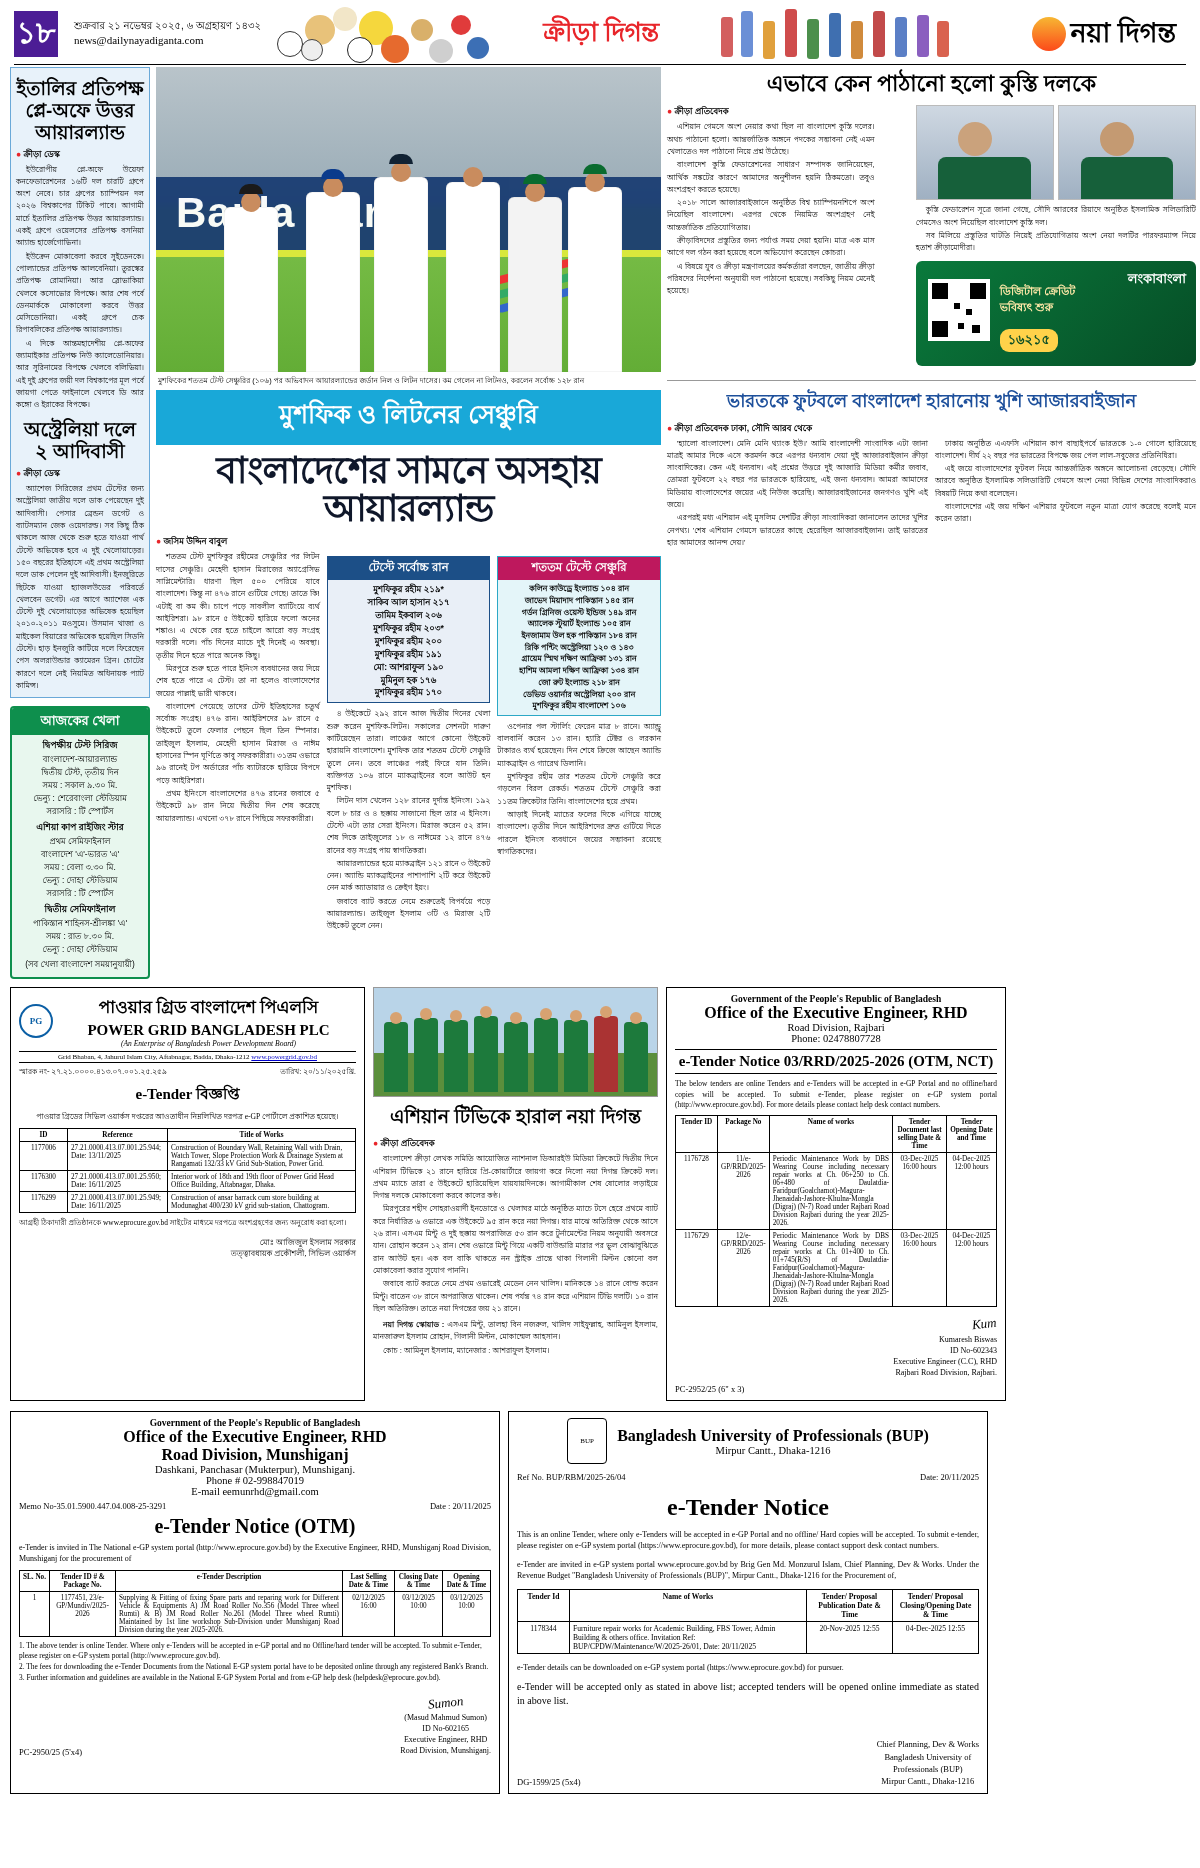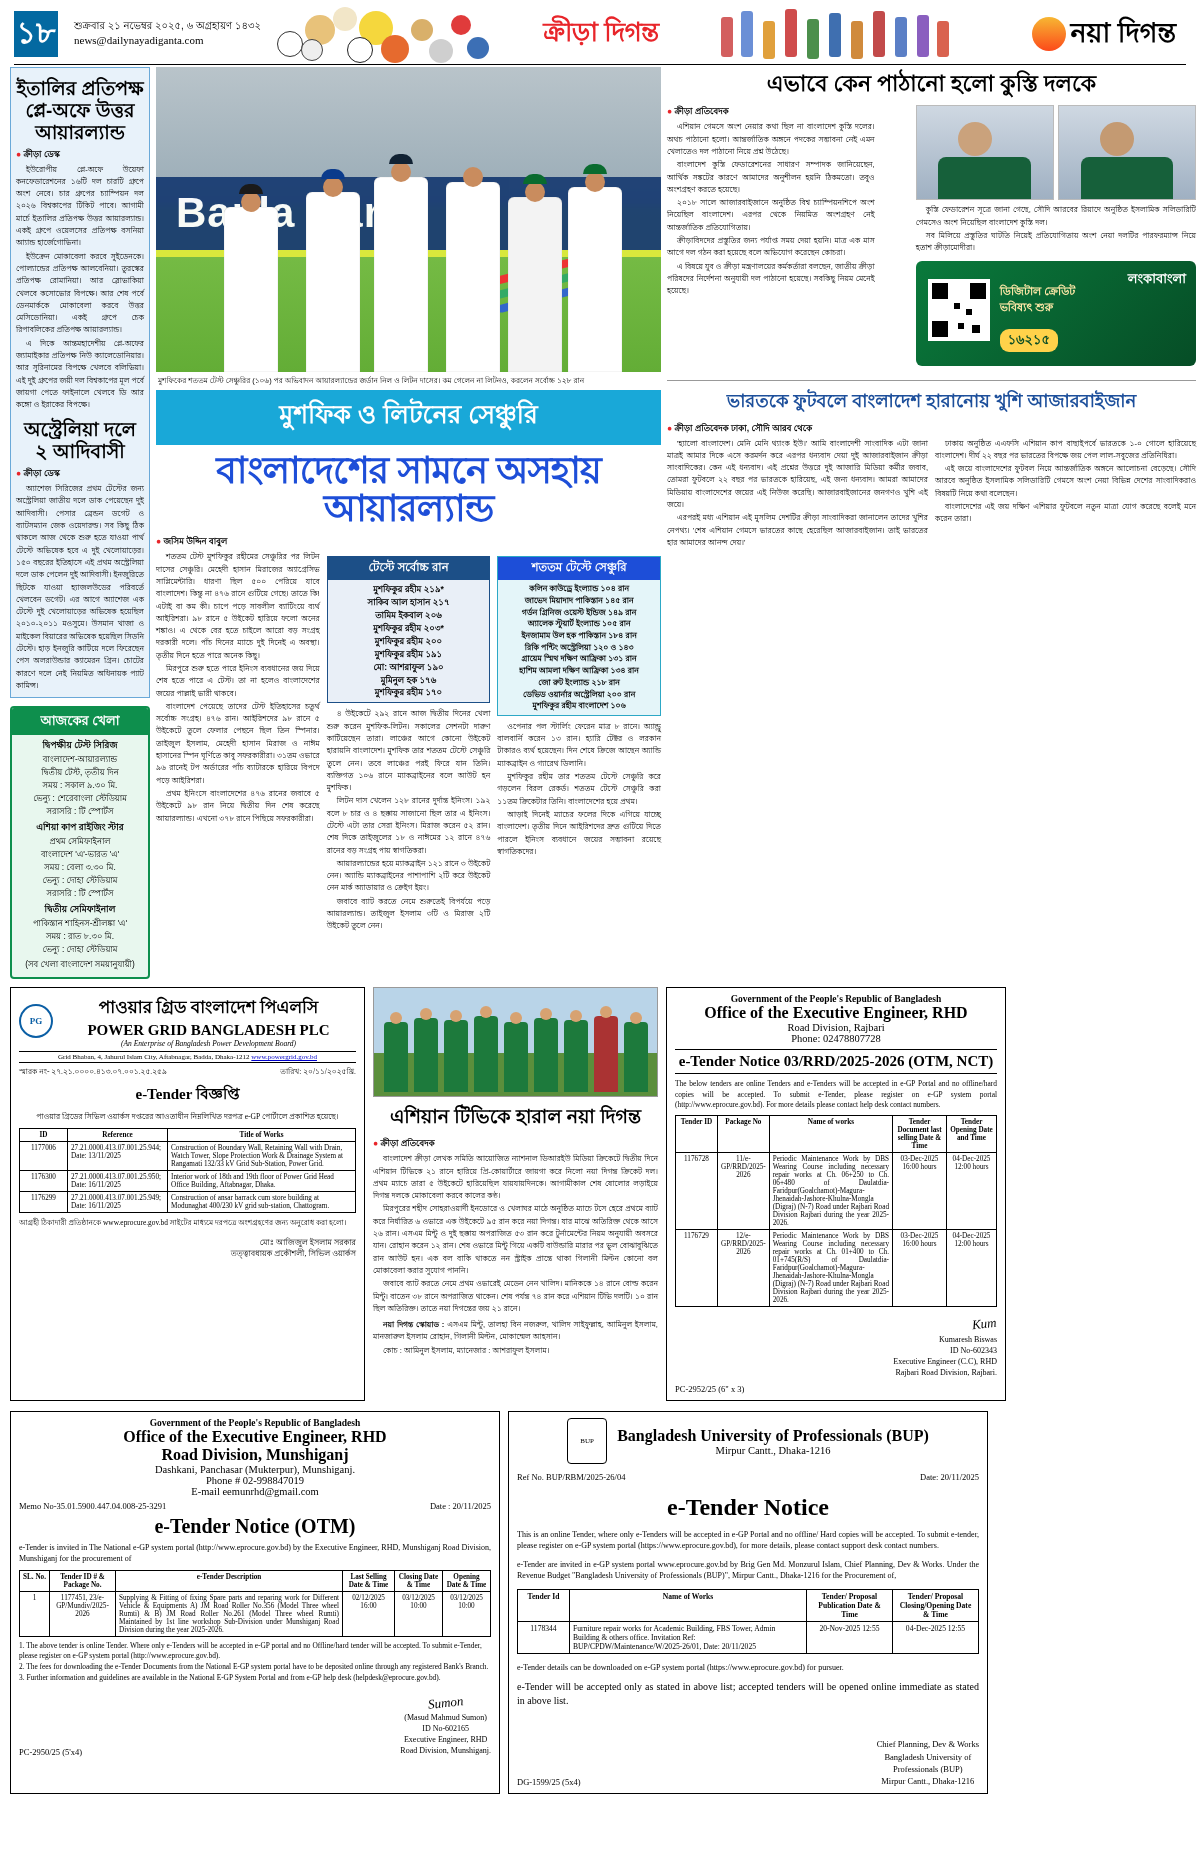--- a/index.html
+++ b/index.html
@@ -9,21 +9,21 @@
     font-family:"Liberation Sans", sans-serif;
     color:#000;
     position:relative;
     overflow:hidden;
   }
   .page { position:relative; width:1200px; height:1868px; padding:0; }
 
   
   .masthead { display:flex; align-items:center; height:62px; padding:6px 14px 0 14px; gap:10px; }
   .pagenum {
-    width:44px; height:46px; background:#0369a1; color:#fff;
+    width:44px; height:46px; background:#4c1d95; color:#fff;
     font-size:30px; font-weight:bold; display:flex; align-items:center; justify-content:center;
     font-family:"Liberation Serif", serif;
   }
   .dateline { font-size:10px; line-height:1.45; padding-left:6px; }
   .dateline .email { font-family:"Liberation Serif", serif; font-size:11px; }
   .mh-balls { flex:0 0 220px; height:58px; position:relative; overflow:hidden; }
   .mh-ball { position:absolute; border-radius:50%; }
   .mh-title { flex:0 0 200px; text-align:center; color:#e8252a; font-size:26px; font-weight:bold; letter-spacing:-0.5px; }
   .mh-athletes { flex:0 0 250px; height:58px; position:relative; overflow:hidden; }
   .ath { position:absolute; width:12px; border-radius:3px; }
@@ -60,28 +60,28 @@
   .bannerad { position:absolute; left:0; right:0; top:36%; height:24%; background:#1b3d72; color:#fff;
     font-size:42px; font-weight:bold; display:flex; align-items:center; padding-left:20px; letter-spacing:1px; opacity:.95;}
   .stripe { position:absolute; height:8px; border-radius:4px; }
   .grassline { position:absolute; left:0; right:0; top:60%; height:7px; background:#d8e83c; }
   .player { position:absolute; bottom:0; width:54px; background:#fff; border-radius:6px 6px 0 0; box-shadow:0 0 1px #999 inset; }
   .phead { position:absolute; width:20px;height:20px;border-radius:50%;background:#c98c5e; }
   .cap { position:absolute; width:24px;height:10px;border-radius:10px 10px 0 0; }
   .caption { font-size:7.4px; padding:4px 2px 2px; line-height:1.3; }
 
   .blueband { background:#19a8d8; color:#fff; text-align:center; font-size:25px; font-weight:bold; padding:5px 0 7px; margin-top:2px;}
-  .redhead { color:#1d4ed8; text-align:center; font-size:37px; font-weight:bold; line-height:1.05; margin:7px 0 6px; letter-spacing:-1px;}
+  .redhead { color:#0f172a; text-align:center; font-size:37px; font-weight:bold; line-height:1.05; margin:7px 0 6px; letter-spacing:-1px;}
 
   .mcols { display:flex; gap:7px; }
   .mcol { flex:1; }
 
   .statbox { border:1px solid #1c4f87; margin:5px 0; }
   .statbox .sb-hd { background:#1c4f87; color:#fff; text-align:center; font-weight:bold; font-size:11.5px; padding:2px 4px; }
-  .statbox .sb-hd.cyan { background:#1d4ed8; }
+  .statbox .sb-hd.cyan { background:#be185d; }
   .statbox .sb-body { background:#e9eff7; text-align:center; font-size:8.6px; line-height:1.5; padding:3px 2px; font-weight:bold; }
   .statbox.cyan { border-color:#2ca8c6; }
   .statbox.cyan .sb-body { background:#e4f5f9; font-size:7.8px; }
 
   
   .r-head { font-size:22px; font-weight:bold; text-align:center; line-height:1.2; margin:4px 0 5px; }
   .r-head2 { font-size:18px; font-weight:bold; text-align:center; color:#1d4f9b; margin:8px 0 4px; border-top:1px solid #999; padding-top:6px;}
   .twoimg { display:flex; gap:4px; margin:3px 0 4px; }
   .medalimg { flex:1; height:95px; background:linear-gradient(#cfd8e2,#9fb0c2); position:relative; overflow:hidden; border:1px solid #bbb;}
   .ad-green { margin:6px 0; height:105px; background:linear-gradient(135deg,#0a7a3c,#064d26); border-radius:6px; position:relative; overflow:hidden; color:#fff; }

